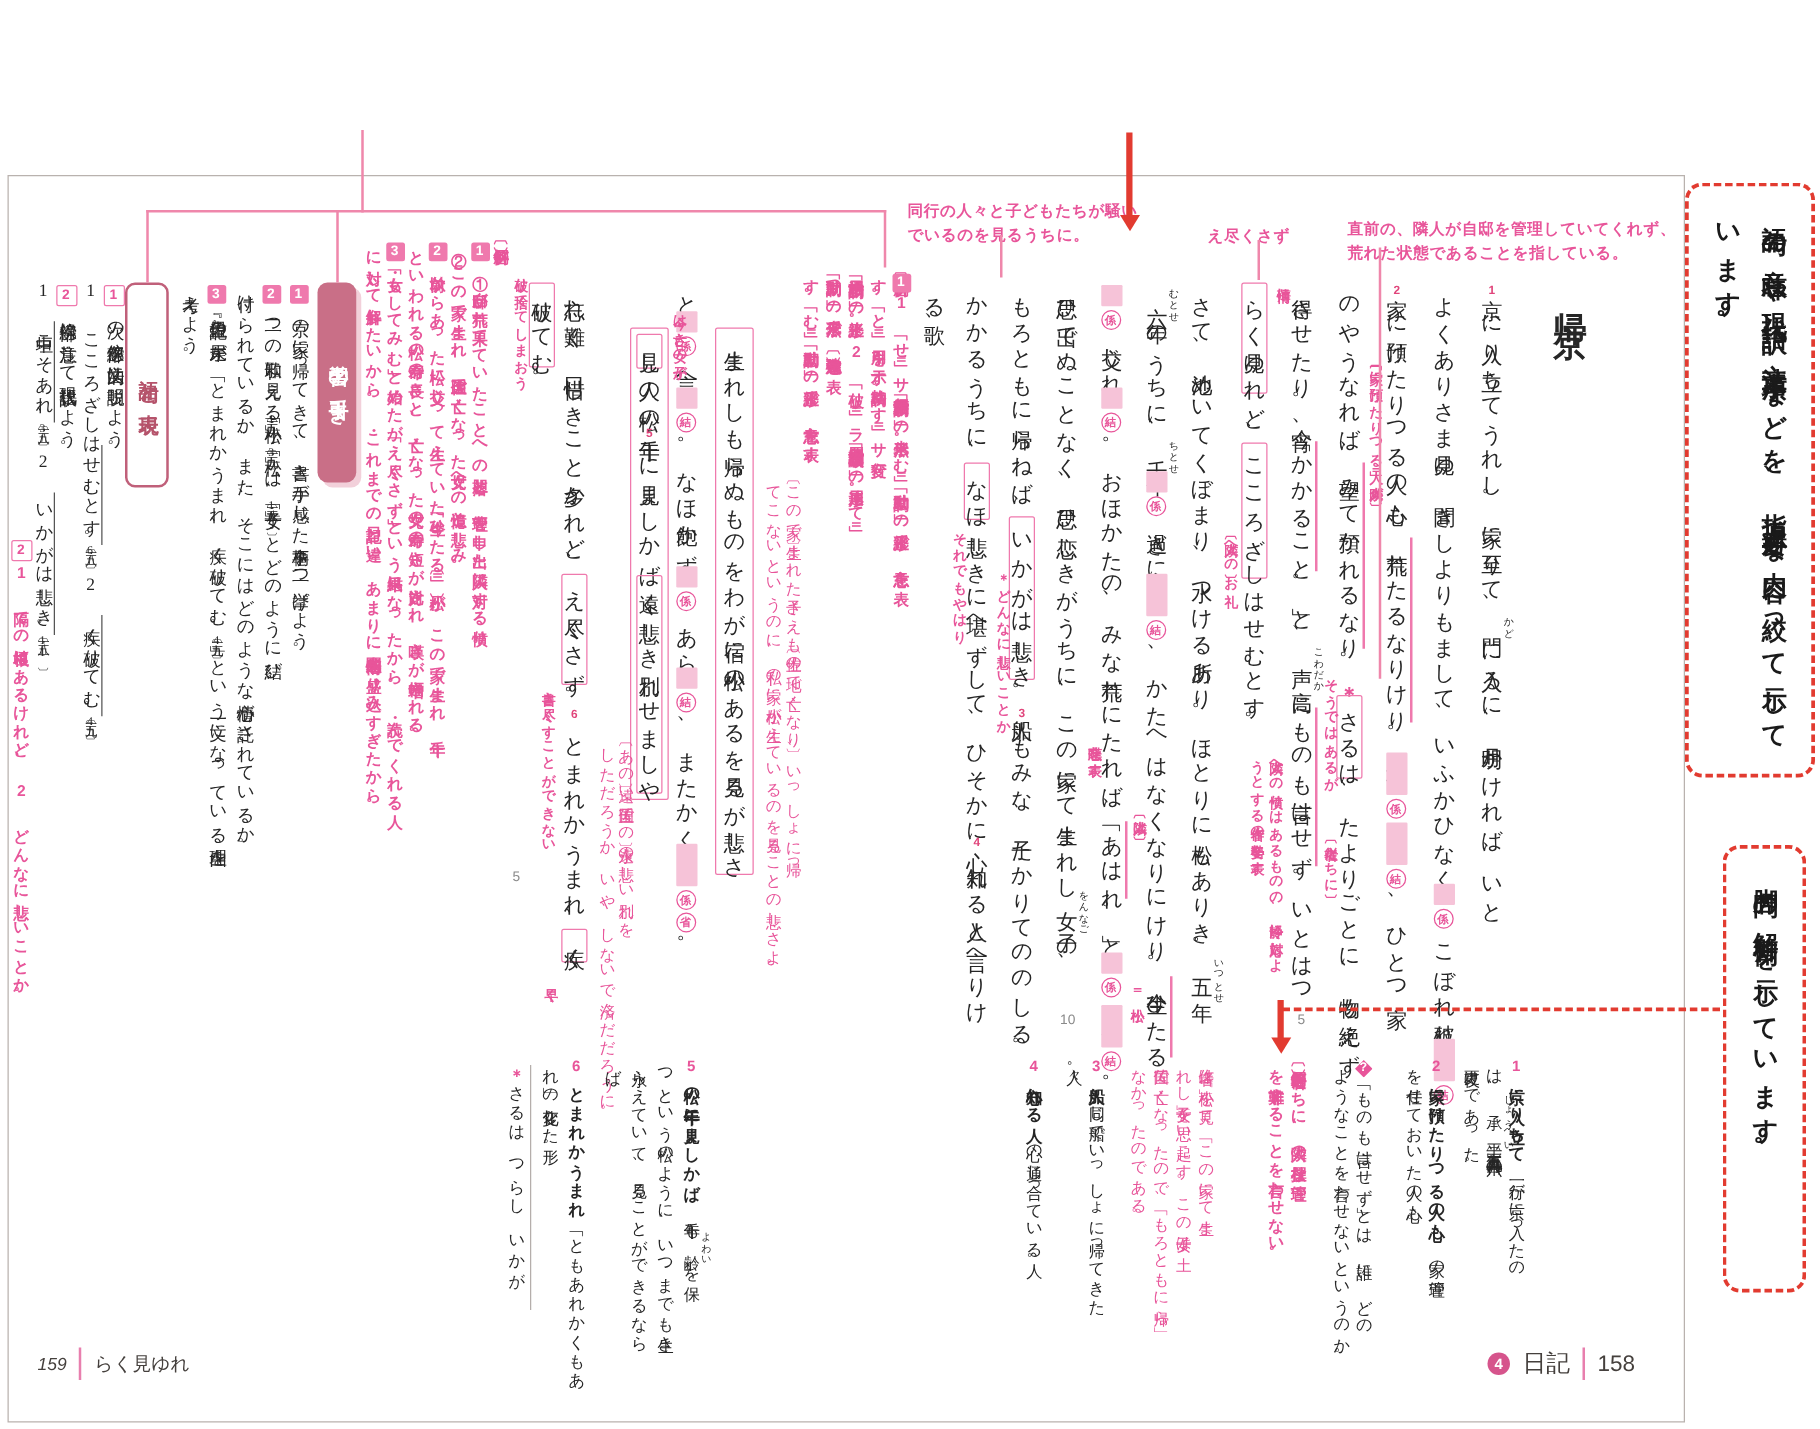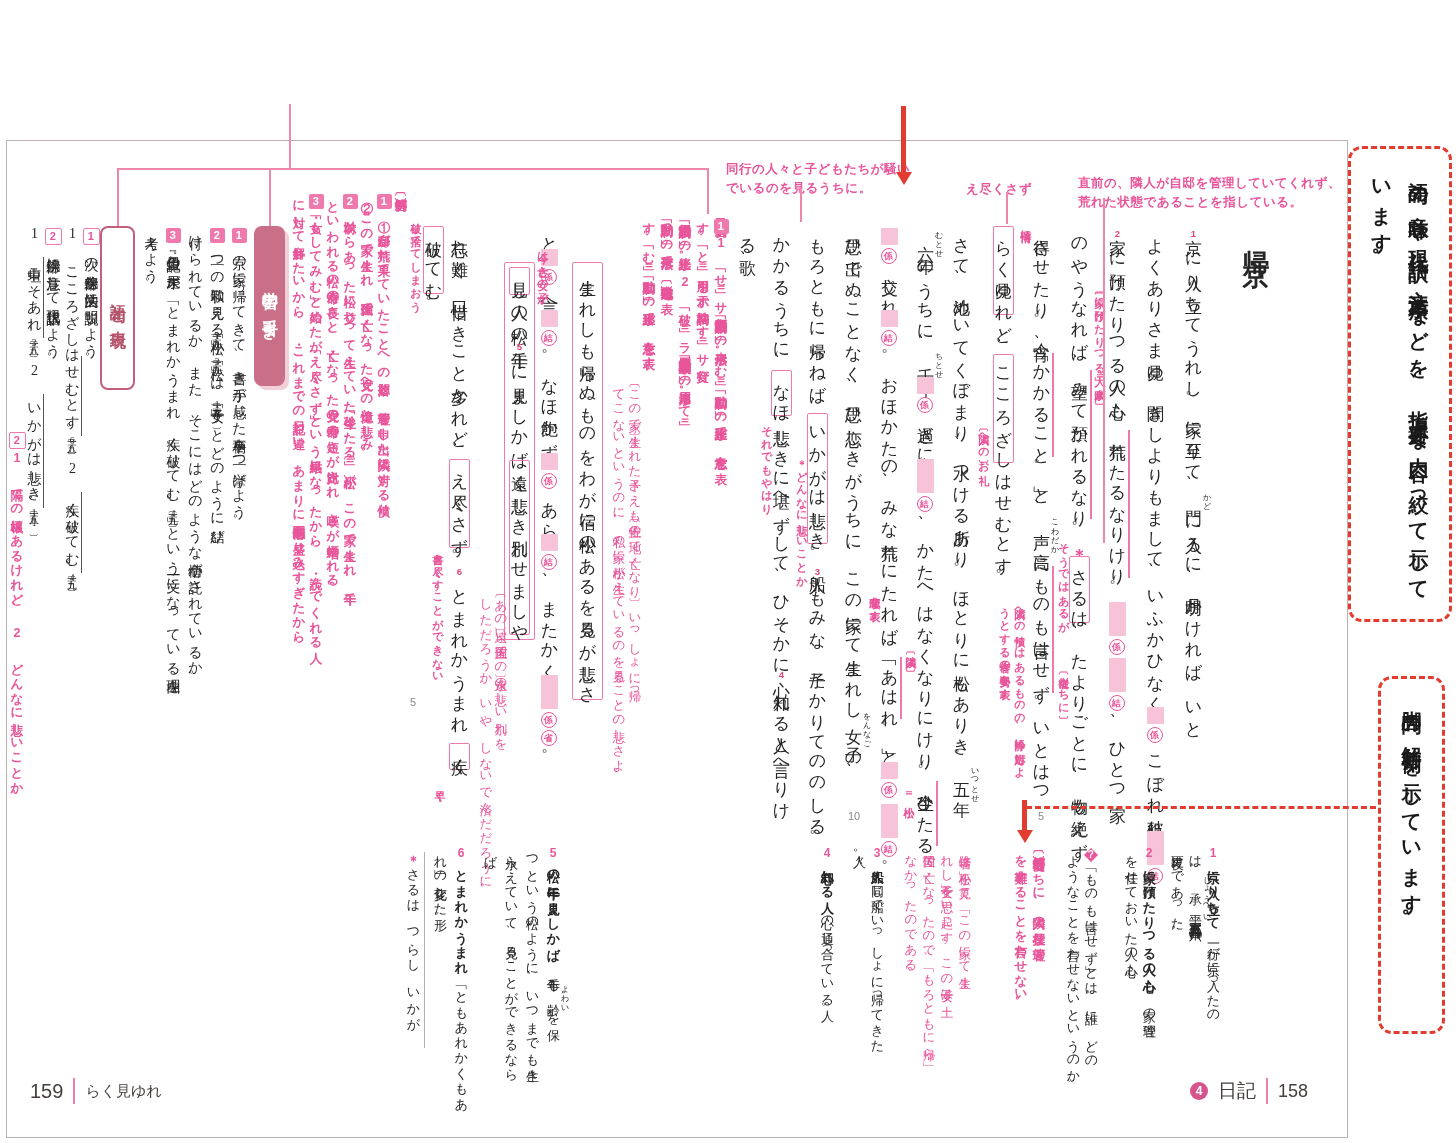--- a/index.html
+++ b/index.html
@@ -78,21 +78,21 @@
   </div>
 
   <div class="badge badge-study" style="left:254px;top:226px;height:136px;">
     <span>学習の手引き</span>
   </div>
   <div class="badge badge-phrase" style="left:100px;top:226px;height:136px;">
     <span>語句と表現</span>
   </div>
 
   <div class="footer" style="left:30px;top:1078px;">
-    <span style="font-size:20px;">159</span>
+    <span style="font-size:14px;font-style:italic;">159</span>
     <span class="fdiv"></span>
     <span style="font-size:15px;">らく見ゆれ</span>
   </div>
   <div class="footer" style="left:1190px;top:1078px;">
     <span class="fcirc">4</span>
     <span style="font-size:19px;">日記</span>
     <span class="fdiv"></span>
     <span style="font-size:18px;">158</span>
   </div>
 

